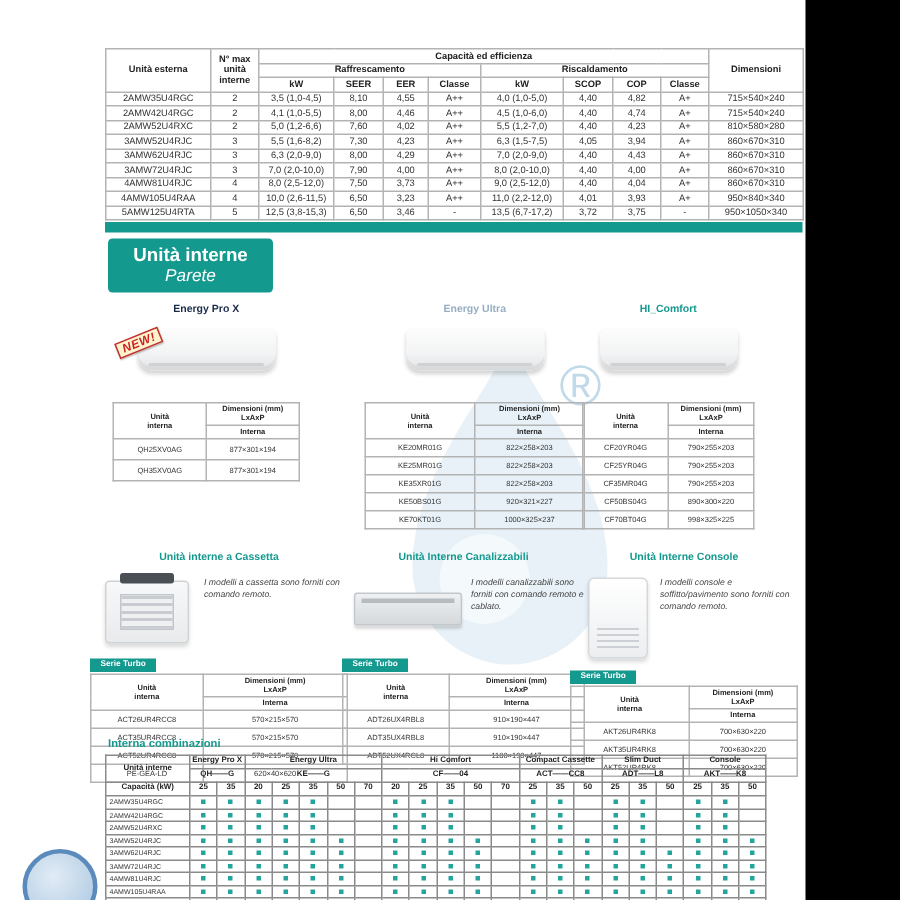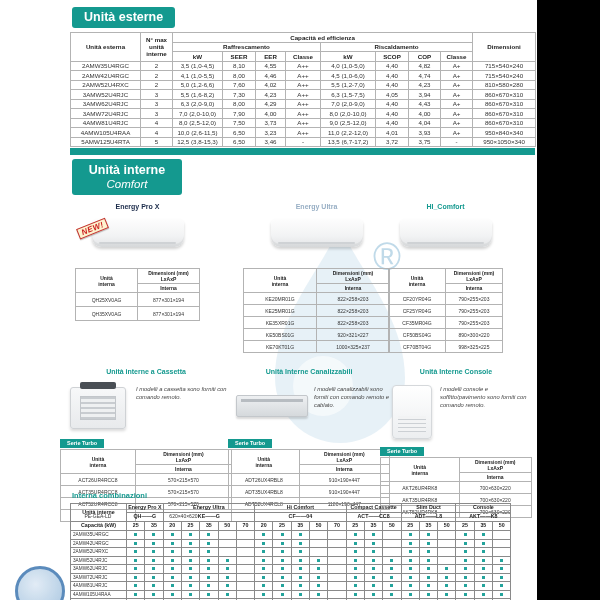--- a/index.html
+++ b/index.html
@@ -94,21 +94,20 @@
 <body>
 
 <div class="page">
 
   <svg class="abs watermark" width="170" height="240" viewBox="0 0 170 240">
     <path d="M85 5 C 95 42 150 95 150 160 A 65 65 0 1 1 20 160 C 20 95 75 42 85 5 Z" fill="#cfe3f0" fill-opacity="0.5"></path>
     <circle cx="68" cy="168" r="30" fill="#ffffff" fill-opacity="0.55"></circle>
     <text x="118" y="52" font-size="38" fill="#c0dae9" font-family="Liberation Sans, sans-serif">®</text>
   </svg>
 
-  <div class="abs ttl-box ttl-outdoor">Unità esterne</div>
 
   <table class="abs outdoor-table">
     <colgroup>
       <col style="width:70px">
         <col style="width:32px">
         <col style="width:50px">
         <col style="width:33px">
       <col style="width:30px">
         <col style="width:35px">
         <col style="width:55px">
@@ -259,21 +258,21 @@
           <td class="cell-heat_class">-</td>
           <td class="cell-dims">950×1050×340</td>
         </tr>
       </tbody>
   </table>
 
   <div class="abs teal-bar"></div>
 
   <div class="abs ttl-box ttl-indoor">
     <div class="l1">Unità interne</div>
-    <div class="l2">Comfort</div>
+    <div class="l2">Parete</div>
   </div>
 
   <div class="abs prodcol c1 p1">
     <div class="pname">Energy Pro X</div>
     <div class="imgwrap">
       <span class="new-badge">NEW!</span>
       <div class="ac-wall"></div>
     </div>
     <table class="dimtab">
       <thead>

